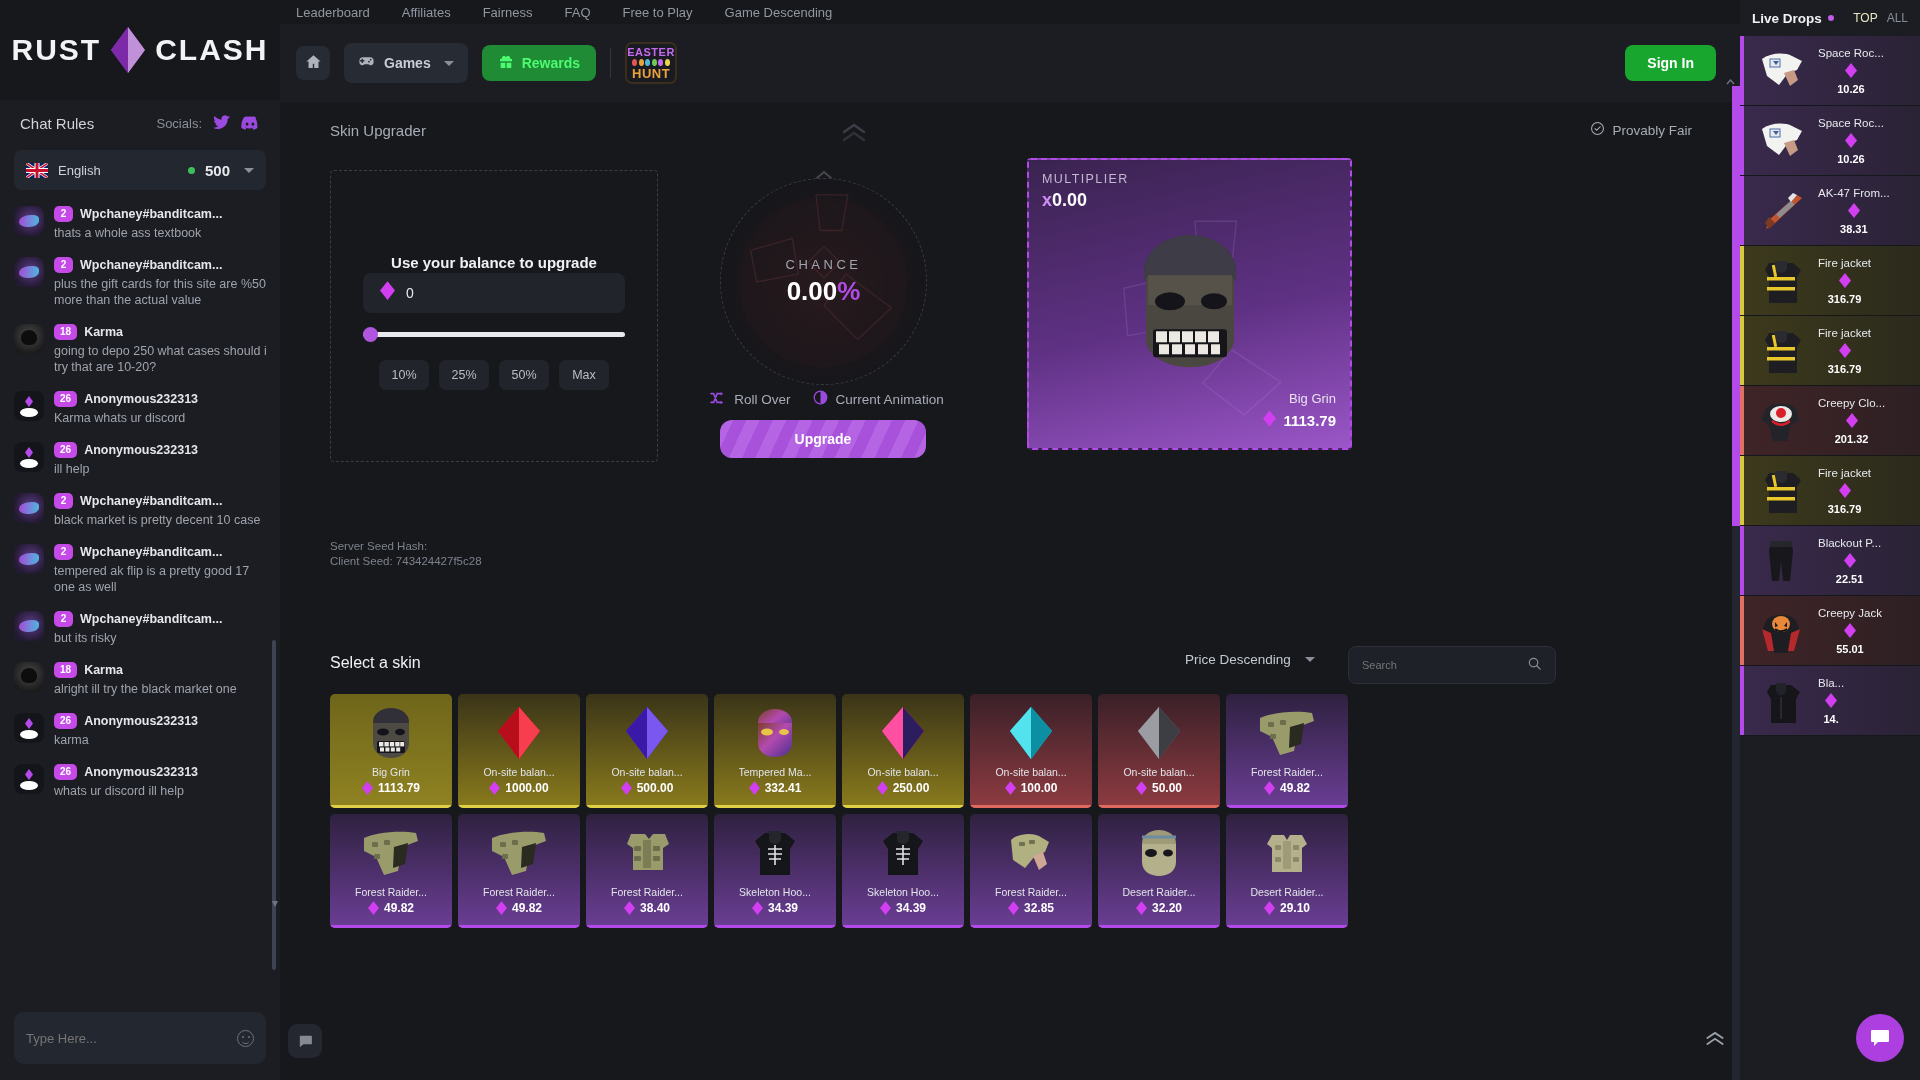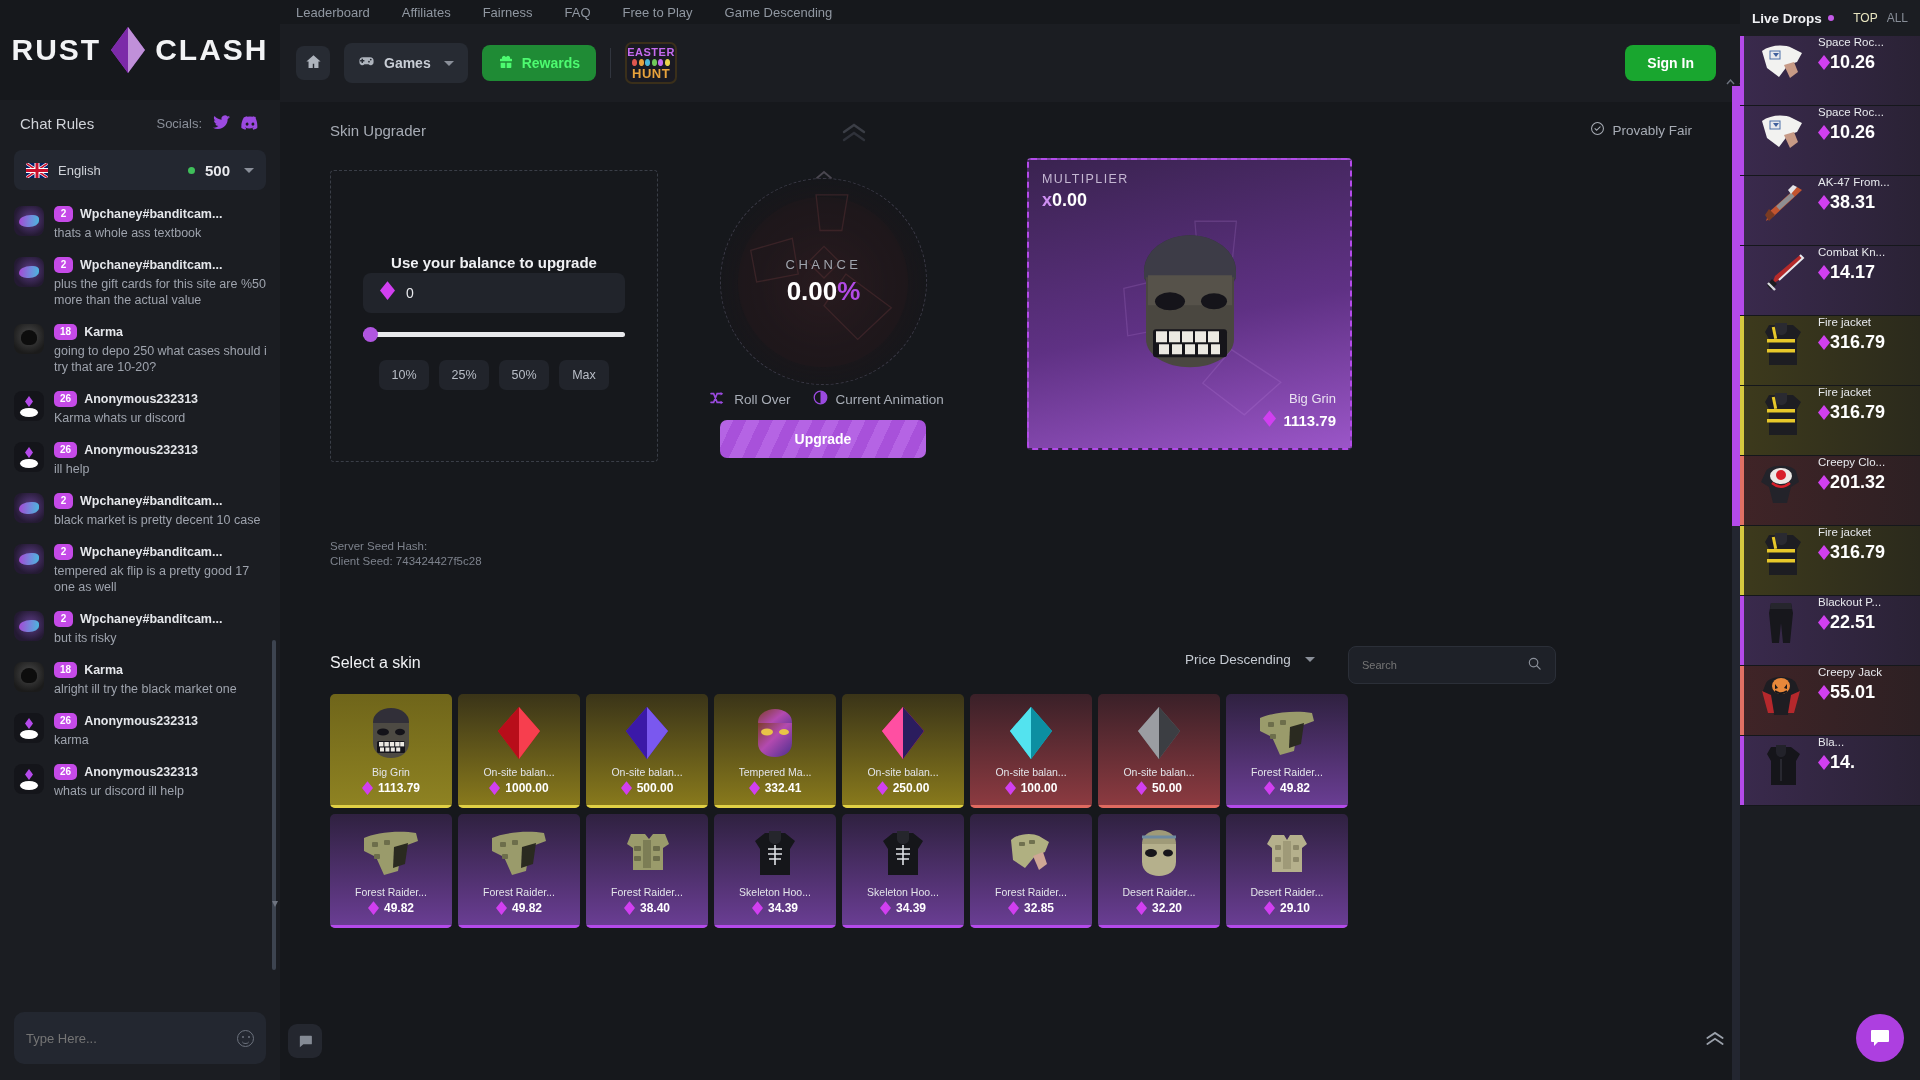--- a/index.html
+++ b/index.html
@@ -176,21 +176,21 @@
   .wheel-deco { position:absolute; inset:0; opacity:.55; }
   .wheel-txt { position: absolute; left: 0; right: 0; top: 78px; text-align: center; }
   .chance-lbl { font-size: 13px; letter-spacing: 3.5px; color: #a0a5ae; }
   .chance-val { font-size: 26px; font-weight: 700; color: #fff; margin-top: 4px; }
   .chance-val .pc { color: #b24ae6; }
   .wheel-up-arrow { position: absolute; left: 104px; top: 0px; color: #4a4750; font-size: 12px; }
 
   .wheel-opts { position: absolute; left: -5px; top: 222px; width: 240px; display: flex; justify-content: center; gap: 22px; font-size: 13.5px; color: #a7acb5; }
   .wopt { display: flex; align-items: center; gap: 8px; }
   .btn-upgrade {
-    position: absolute; left: 8px; top: 252px; width: 206px; height: 38px; border-radius: 7px;
+    position: absolute; left: 8px; top: 252px; width: 206px; height: 38px; border-radius: 12px;
     background: repeating-linear-gradient(115deg, #b564e4 0 12px, #a851da 12px 24px);
     display: flex; align-items: center; justify-content: center;
     font-size: 14px; font-weight: 700; color: #fff;
   }
 
   .panel-right {
     position: absolute; left: 697px; top: 0; width: 325px; height: 292px;
     border: 2px dashed #b44aea; border-radius: 4px;
     background: linear-gradient(168deg, #3a2350 0%, #5f3184 55%, #9b56c8 100%);
     overflow: hidden;
@@ -241,32 +241,32 @@
 
   
   .drops-rail { width: 180px; flex: 0 0 180px; background: #1b1d22; position: relative; height: 1080px; }
   .drops-head { height: 36px; display: flex; align-items: center; padding: 0 12px; gap: 6px; }
   .drops-title { font-size: 13.5px; font-weight: 700; color: #f0f1f4; }
   .live-dot { width: 6px; height: 6px; border-radius: 50%; background: #c45ae8; }
   .drops-tabs { margin-left: auto; display: flex; gap: 9px; font-size: 12px; }
   .tab-top { color: #e8e5c0; } .tab-all { color: #878d97; }
   .drops-list { position: absolute; top: 36px; left: 0; right: 0; bottom: 0; overflow: hidden; }
   .drop {
-    height: 70px; display: flex; align-items: flex-start; gap: 8px; padding-left: 12px;
+    height: 70px; display: flex; align-items: center; gap: 8px; padding-left: 12px;
     border-bottom: 1px solid #15171b; position: relative;
   }
   .drop.p { background: linear-gradient(90deg, #3a2a4d 0%, #2a2235 100%); }
   .drop.y { background: linear-gradient(90deg, #3d3a1c 0%, #2b2a1c 100%); }
   .drop.r { background: linear-gradient(90deg, #402427 0%, #2d2023 100%); }
   .drop:before { content:''; position:absolute; left:0; top:0; bottom:0; width:4px; }
   .drop.p:before { background:#b44aea; } .drop.y:before { background:#d6c83f; } .drop.r:before { background:#e07064; }
   .drop .thumb { width: 58px; height: 54px; display:flex; align-items:center; justify-content:center; flex:0 0 58px; position:relative; }
   .drop .meta { min-width: 0; }
   .drop .dn { font-size: 11.5px; color: #e8eaee; white-space: nowrap; overflow: hidden; text-overflow: ellipsis; max-width: 86px; }
-  .drop .dp { display:flex; align-items:center; font-size: 18px; font-weight: 700; color: #fff; margin-top: 4px; }
+  .drop .dp { display:flex; align-items:center; gap:5px; font-size: 11px; font-weight: 700; color: #fff; margin-top: 4px; flex-direction: column; }
 
   .rail-scrollbar { position: absolute; left: -8px; top: 86px; width: 8px; bottom: 0; background: #232630; }
   .rail-thumb { position: absolute; left: -8px; top: 86px; width: 8px; height: 440px; background: #b44aea; border-radius: 0; }
   .rail-caret { position: absolute; left: -14px; top: 78px; display:flex; gap:4px; }
 
   .support-btn {
     position: absolute; right: 16px; bottom: 18px; width: 48px; height: 48px; border-radius: 50%;
     background: #ad3fe0; display: flex; align-items: center; justify-content: center; z-index: 20;
   }
 </style>
@@ -1096,39 +1096,20 @@
           <div class="meta">
             <div class="dn">AK-47 From...</div>
             <div class="dp">
               <svg width="12" height="15" viewBox="0 0 16 20">
                 <polygon points="8,0 16,10 8,20 0,10" fill="#d13ff0"></polygon>
               </svg>
               <span>38.31</span>
             </div>
           </div>
         </div>
-        <div class="drop p">
-          <div class="thumb">
-            <svg width="50" height="44" viewBox="0 0 50 44">
-              <path d="M44 4l3 3-24 22-7 4 3-8z" fill="#b52a2a"></path>
-              <path d="M44 4l3 3-24 22" stroke="#e8e9ed" stroke-width="2" fill="none"></path>
-              <path d="M16 28l5 5-6 6-4-5z" fill="#1c1c20"></path>
-              <path d="M12 32l7 7" stroke="#d8d9dd" stroke-width="2.4"></path>
-            </svg>
-          </div>
-          <div class="meta">
-            <div class="dn">Combat Kn...</div>
-            <div class="dp">
-              <svg width="12" height="15" viewBox="0 0 16 20">
-                <polygon points="8,0 16,10 8,20 0,10" fill="#d13ff0"></polygon>
-              </svg>
-              <span>14.17</span>
-            </div>
-          </div>
-        </div>
         <div class="drop y">
           <div class="thumb">
             <svg width="52" height="48" viewBox="0 0 52 48">
               <path d="M14 6h24l8 7-4 7v26H14V20l-4-7z" fill="#1d1d22"></path>
               <path d="M20 4h12v7c0 3-3 5-6 5s-6-2-6-5z" fill="#2a2a31"></path>
               <g fill="#e8c82a">
                 <rect x="12" y="20" width="28" height="3.5"></rect>
                 <rect x="12" y="30" width="28" height="3.5"></rect>
                 <rect x="18" y="8" width="3" height="12" transform="rotate(-12 19 14)"></rect>
               </g>

